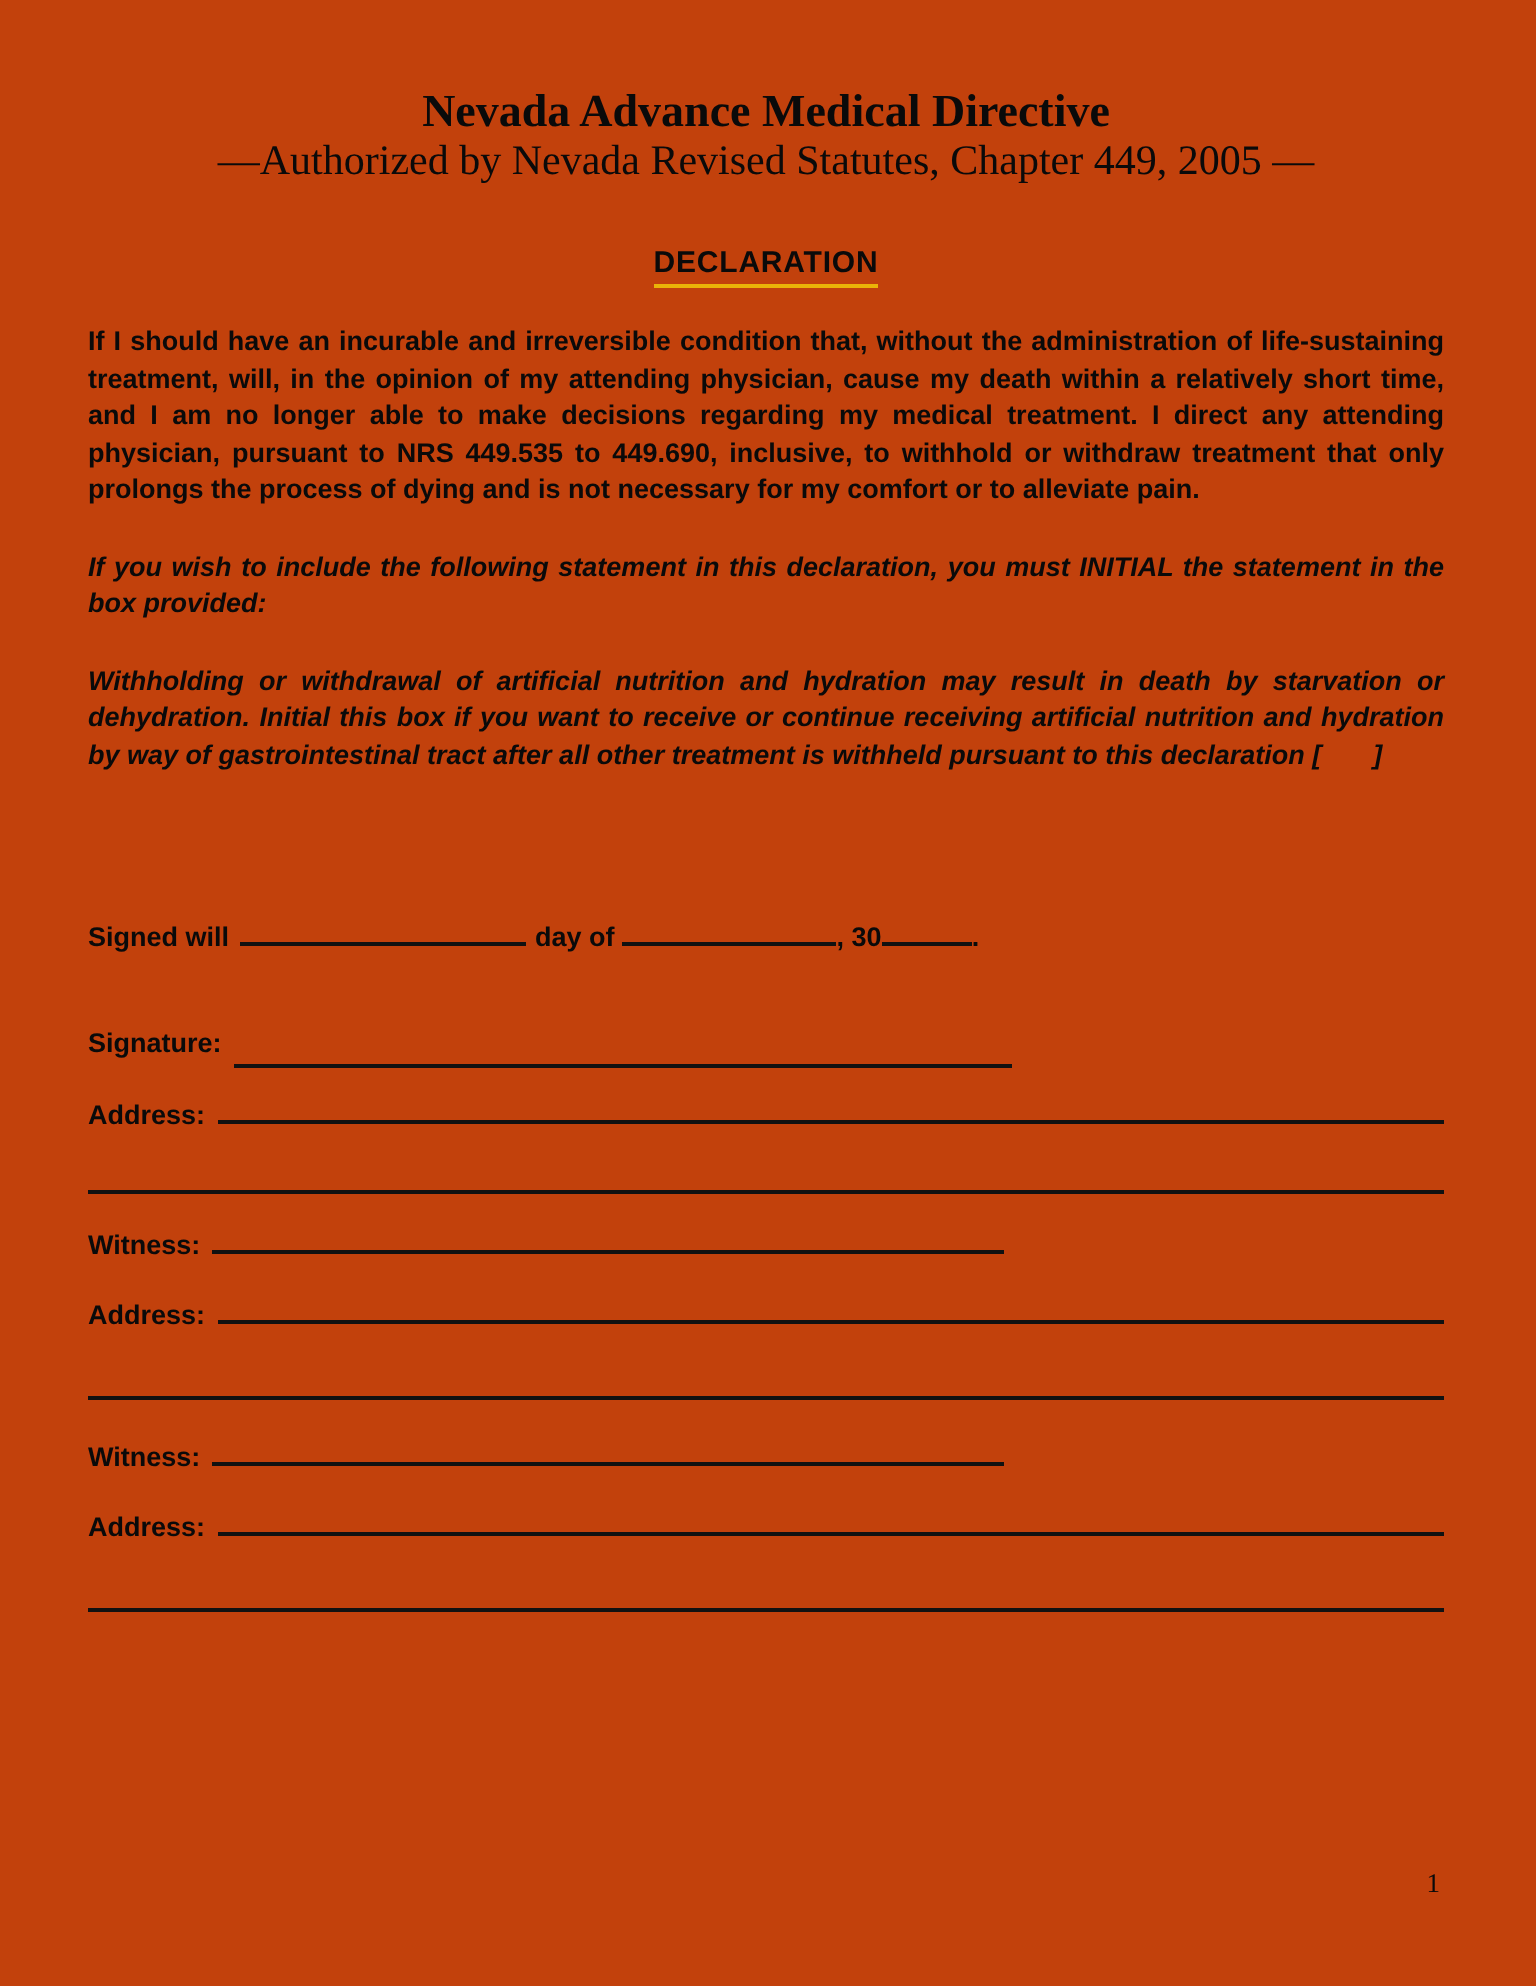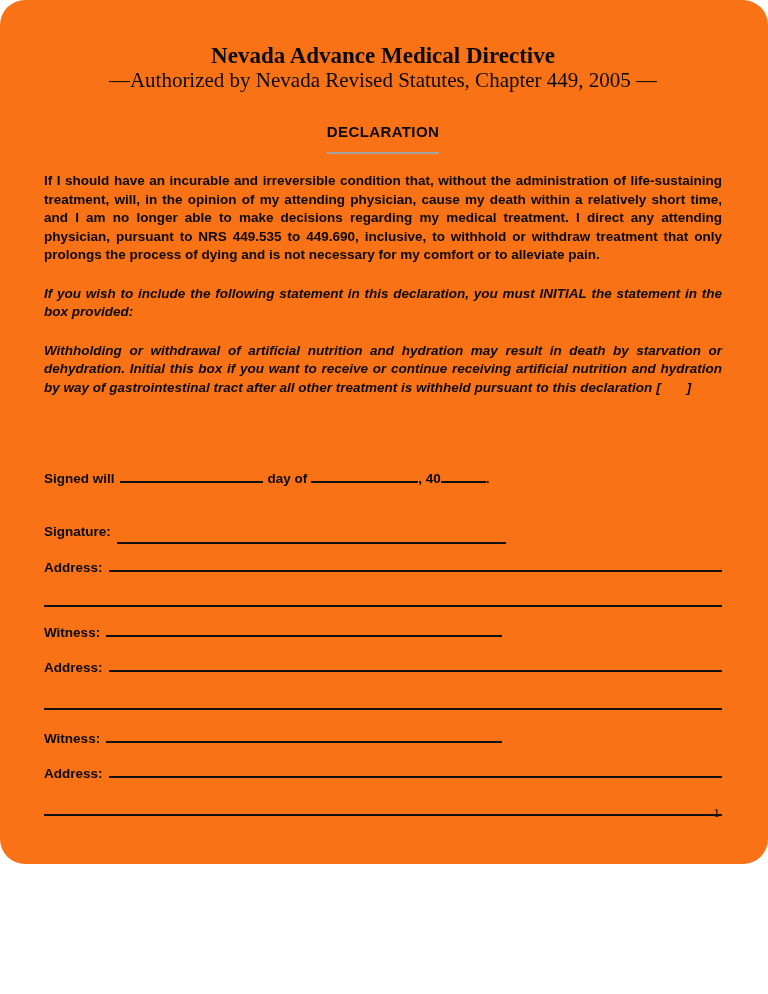--- a/index.html
+++ b/index.html
@@ -3,32 +3,31 @@
 <meta charset="utf-8">
 <style>
   html, body {
     margin: 0;
     padding: 0;
     background: #ffffff;
   }
   .page {
     position: relative;
     width: 768px;
-    height: 864px;
+    height: 993px;
     margin: 0 auto;
-    background: #f97316;
+    background: #c2410c;
     box-sizing: border-box;
     padding: 0 46px 0 44px;
     overflow: hidden;
     color: #0a0a0a;
     font-family: "Liberation Sans", "DejaVu Sans", sans-serif;
     font-weight: bold;
     font-size: 13.5px;
     line-height: 18.5px;
-    border-radius: 25px;
   }
   .doc-header {
     text-align: center;
     margin-top: 44px;
     font-family: "Liberation Serif", "DejaVu Serif", serif;
   }
   .doc-title {
     margin: 0;
     font-size: 23px;
     line-height: 24px;
@@ -43,22 +42,22 @@
   }
   .section-heading {
     text-align: center;
     margin-top: 33px;
     font-size: 15px;
     line-height: 18px;
   }
   .section-heading .heading-text {
     display: inline-block;
     letter-spacing: 0.4px;
-    border-bottom: 2px solid #a3a3a3;
-    padding-bottom: 11px;
+    border-bottom: 2px solid #eab308;
+    padding-bottom: 1px;
   }
   p.body-para {
     margin: 18px 0 0 0;
     text-align: justify;
   }
   p.body-para.tight { margin-top: 20px; font-style: italic; }
   p.italic { font-style: italic; }
   .initial-gap {
     display: inline-block;
     width: 26px;
@@ -123,21 +122,21 @@
 
   <p class="body-para tight"><span>Withholding or withdrawal of artificial nutrition and hydration may result in death by starvation or dehydration. Initial this box if you want to receive or continue receiving artificial nutrition and hydration by way of gastrointestinal tract after all other treatment is withheld pursuant to this declaration</span>
     <span>[</span><span class="initial-gap"></span><span>]</span>
   </p>
 
   <div class="form-row row-signed">
     <span>Signed will</span>
     <span class="blank ml5" style="width:143px"></span>
     <span class="ml5 mr4">day of</span>
     <span class="blank" style="width:107px"></span>
-    <span>, 40</span>
+    <span>, 30</span>
     <span class="blank" style="width:45px"></span>
     <span>.</span>
   </div>
 
   <div class="form-row row-signature">
     <span>Signature:</span>
     <span class="blank ml6" style="width:389px"></span>
   </div>
 
   <div class="form-row row-address">

